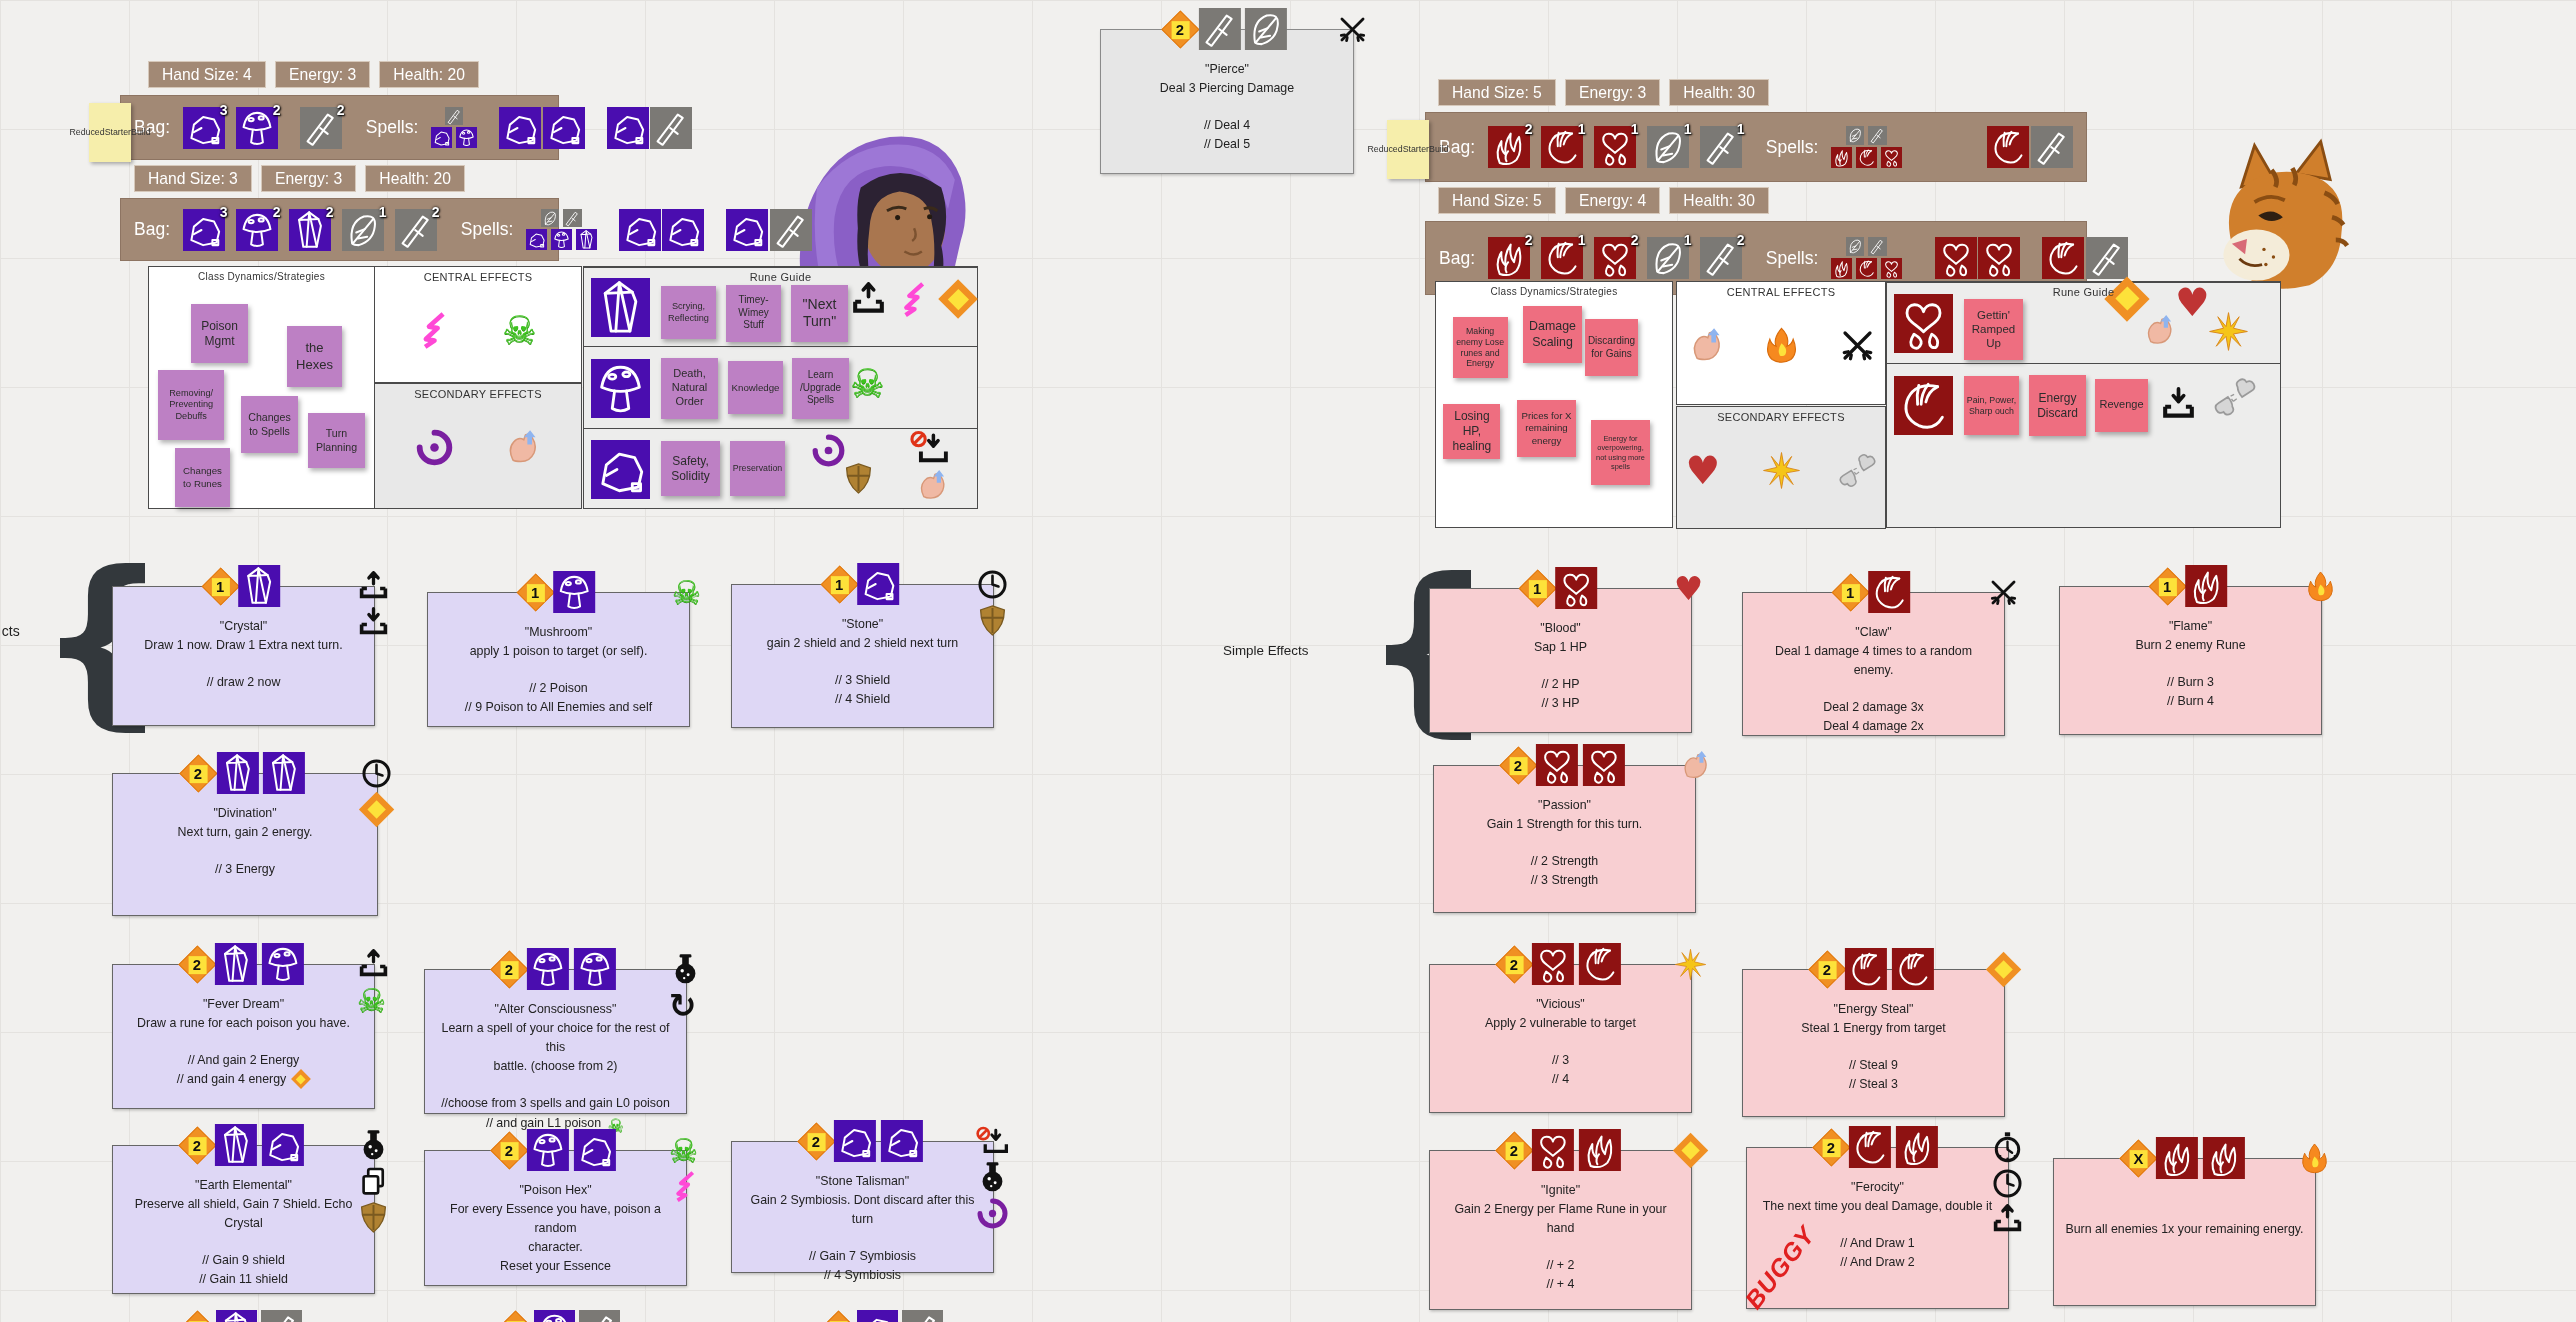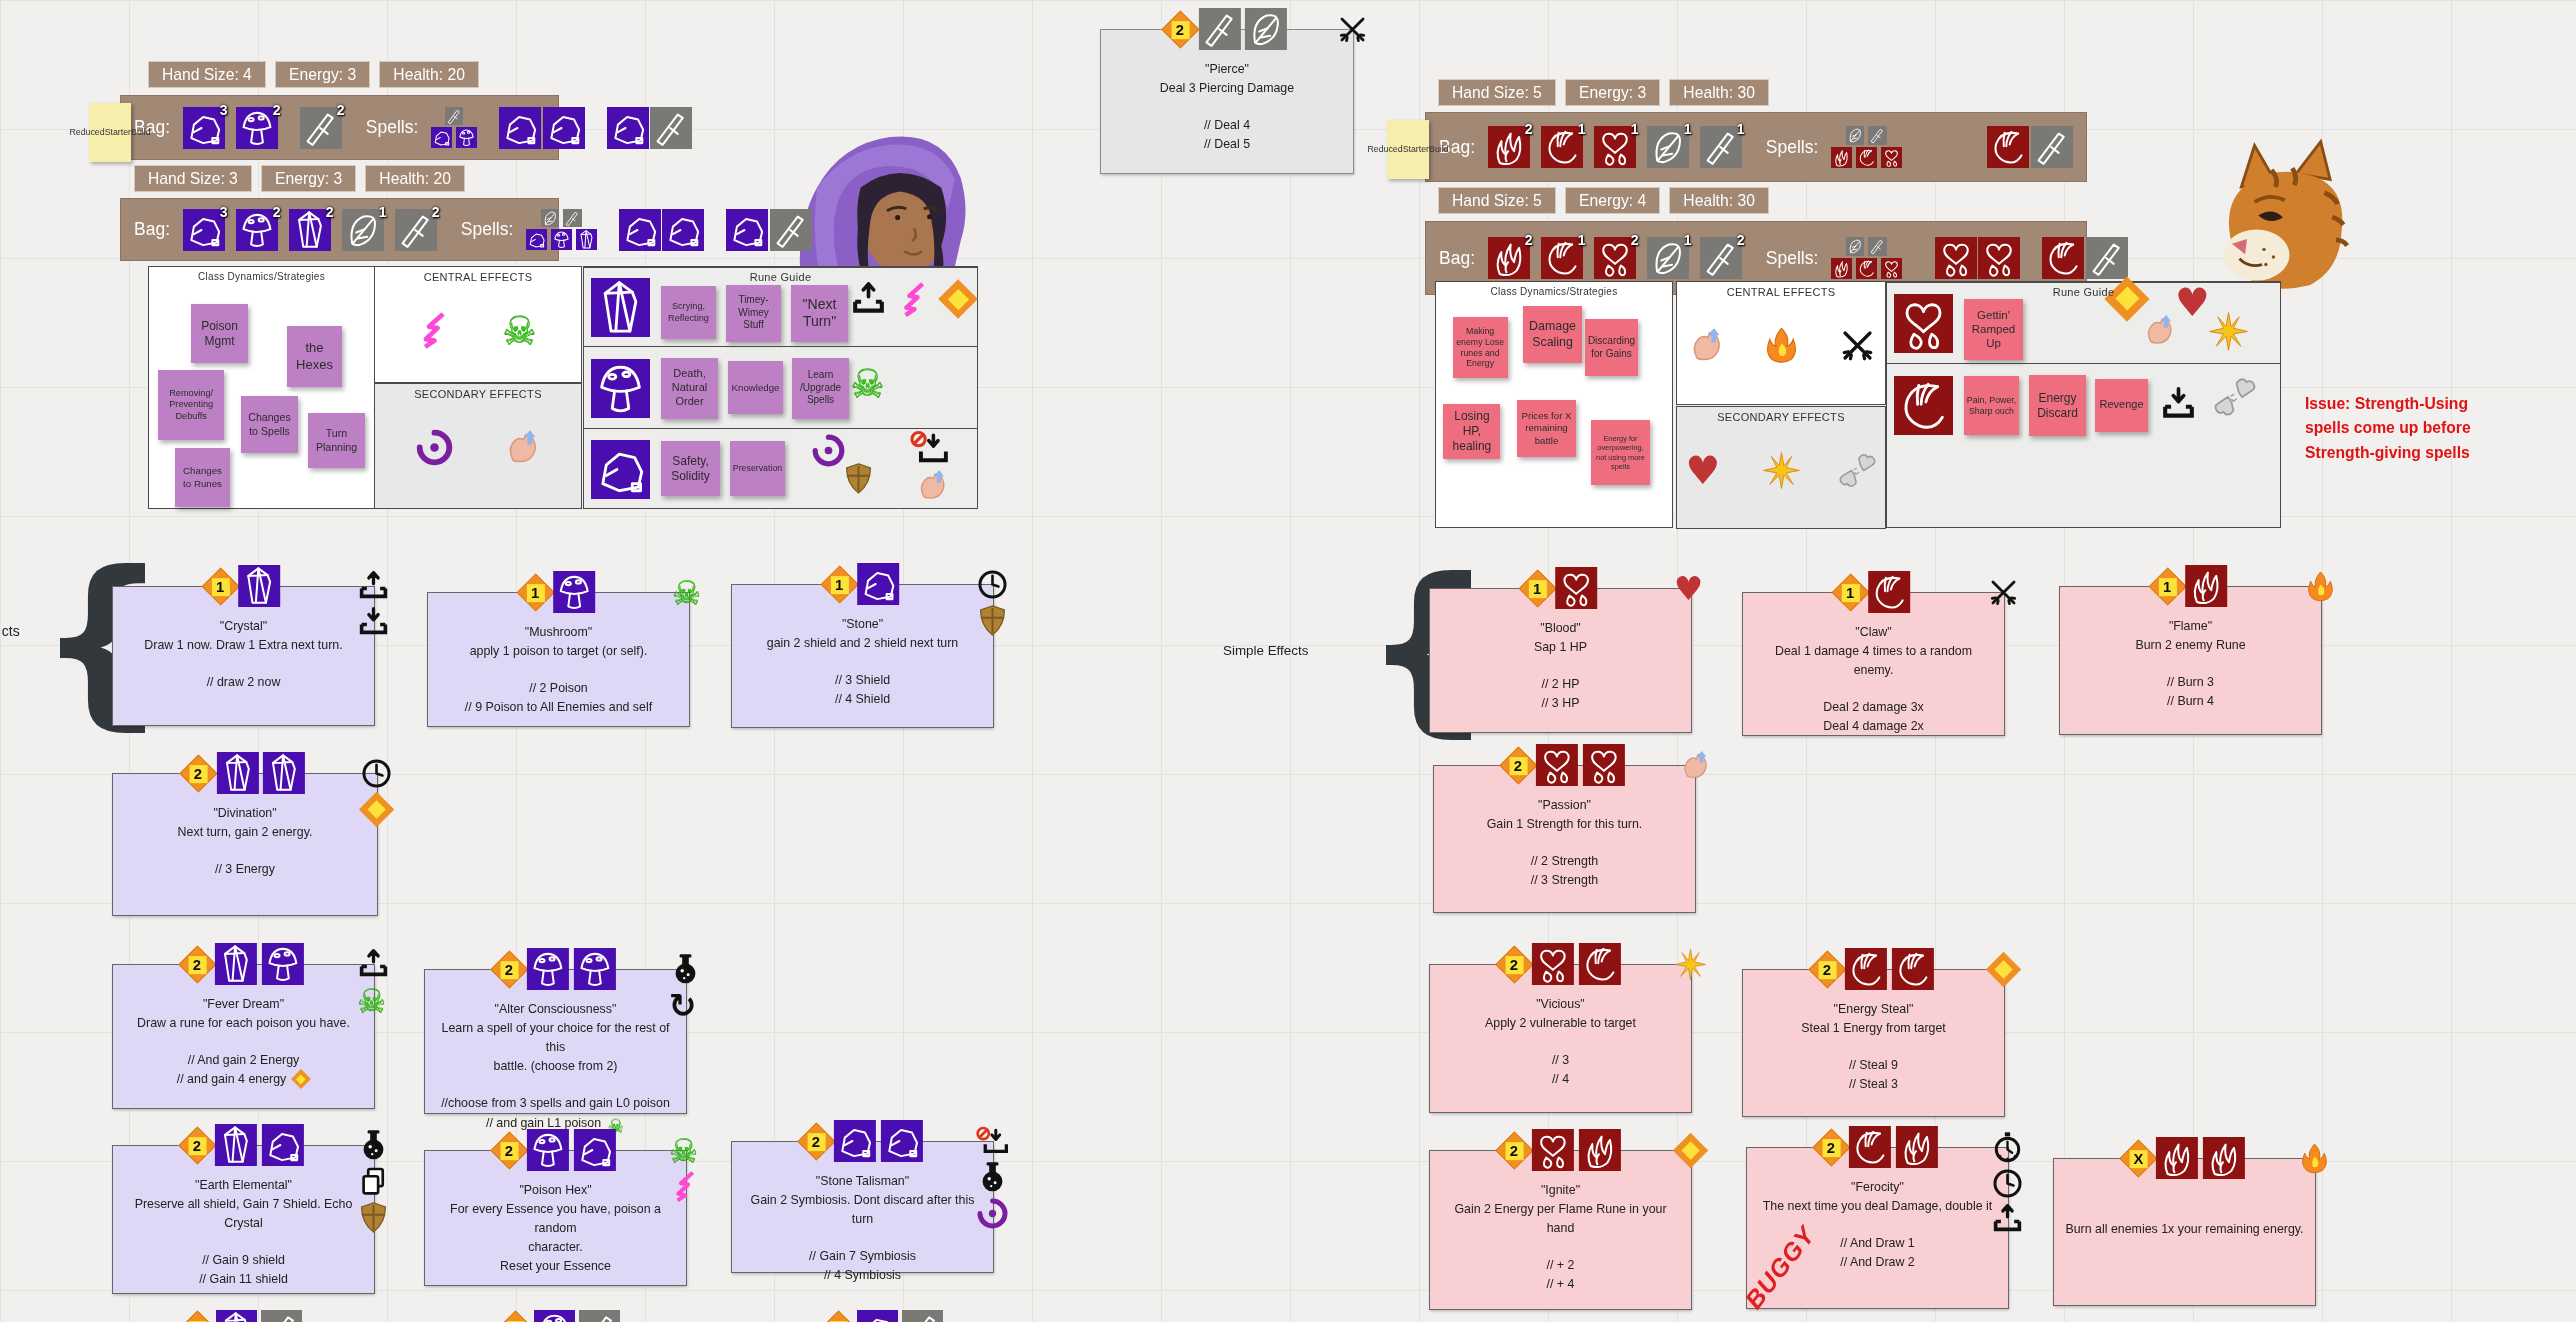--- a/index.html
+++ b/index.html
@@ -65,25 +65,20 @@
 </style>
 </head>
 <body>
 
 <div id="board">
 
   <div class="caption" style="left:1.8px;top:623px;font-size:14px;">cts</div>
   <div class="bigbrace" style="left:37px;top:557px;">{</div>
   <div class="caption" style="left:1223px;top:643px;">Simple Effects</div>
   <div class="bigbrace" style="left:1363px;top:564px;">{</div>
-  <div class="issue" style="left:2305px;top:392px;width:267px;">
-    <div>Issue: Strength-Using</div>
-    <div>spells come up before</div>
-    <div>Strength-giving spells</div>
-  </div>
 
   <div class="abs" style="left:788px;top:118px;width:194px;height:207px;">
     <svg viewBox="0 0 200 210" width="194" height="207">
       <path d="M18 200 Q2 120 30 70 Q55 25 105 18 Q160 12 178 60 Q188 95 178 125 L160 205 Z" fill="#8a5fc6"></path>
       <path d="M30 70 Q60 30 105 26 Q155 22 172 62 L165 92 Q150 45 100 48 Q55 52 48 100 Q44 140 60 175 L40 190 Q22 130 30 70Z" fill="#9d77d6"></path>
       <ellipse cx="120" cy="110" rx="42" ry="50" fill="#a9764f"></ellipse>
       <path d="M75 70 Q115 40 158 70 Q168 100 158 130 Q166 165 145 190 Q155 140 148 105 Q146 78 115 74 Q86 78 84 112 Q78 158 92 190 Q68 160 72 112 Q70 86 75 70 Z" fill="#2c2233"></path>
       <path d="M102 94 q10 -6 20 -2 M140 92 q8 -3 14 2" stroke="#3a2a1a" stroke-width="3" fill="none"></path>
       <circle cx="113" cy="101" r="2.6" fill="#241a10"></circle>
         <circle cx="146" cy="100" r="2.6" fill="#241a10"></circle>
@@ -662,21 +657,21 @@
             </svg>
           </div>
         </div>
       </div>
       <div class="panel" style="left: 1435px; top: 281px; width: 238px; height: 247px;">
         <div class="ptitle" style="font-size: 10px;">Class Dynamics/Strategies</div>
         <div class="note" style="left: 16.6px; top: 35px; width: 55px; height: 61px; background: rgb(238, 110, 128); font-size: 8.8px;">Making enemy Lose runes and Energy</div>
         <div class="note" style="left: 87px; top: 24px; width: 59px; height: 57px; background: rgb(238, 110, 128); font-size: 12.4px;">Damage Scaling</div>
         <div class="note" style="left: 149px; top: 37px; width: 53px; height: 57px; background: rgb(238, 110, 128); font-size: 10px;">Discarding for Gains</div>
         <div class="note" style="left: 7.4px; top: 122px; width: 57px; height: 55px; background: rgb(238, 110, 128); font-size: 12px;">Losing HP, healing</div>
-        <div class="note" style="left: 81px; top: 118px; width: 59px; height: 57px; background: rgb(238, 110, 128); font-size: 9.7px;">Prices for X remaining battle</div>
+        <div class="note" style="left: 81px; top: 118px; width: 59px; height: 57px; background: rgb(238, 110, 128); font-size: 9.7px;">Prices for X remaining energy</div>
         <div class="note" style="left: 155px; top: 138px; width: 59px; height: 65px; background: rgb(238, 110, 128); font-size: 7.4px;">Energy for overpowering, not using more spells</div>
       </div>
       <div class="panel" style="left: 1676px; top: 281px; width: 210px; height: 124px;">
         <div class="ptitle">CENTRAL EFFECTS</div>
         <div class="iconrow" style="gap: 37px;">
           <div class="ic" style="width: 39px; height: 39px;">
             <svg viewBox="0 0 50 50">
               <path d="M14 41 Q7 27 15 18 Q21 11 28 15 L30 9 Q36 6 39 13 Q45 22 41 32 Q36 43 24 43 Q17 43 14 41Z" fill="#f0b9a4" stroke="#d89878" stroke-width="2"></path>
               <path d="M36 3 l7 9 h-4.5 v9 h-6 v-9 H28 Z" fill="#8fb4ef"></path>
             </svg>

